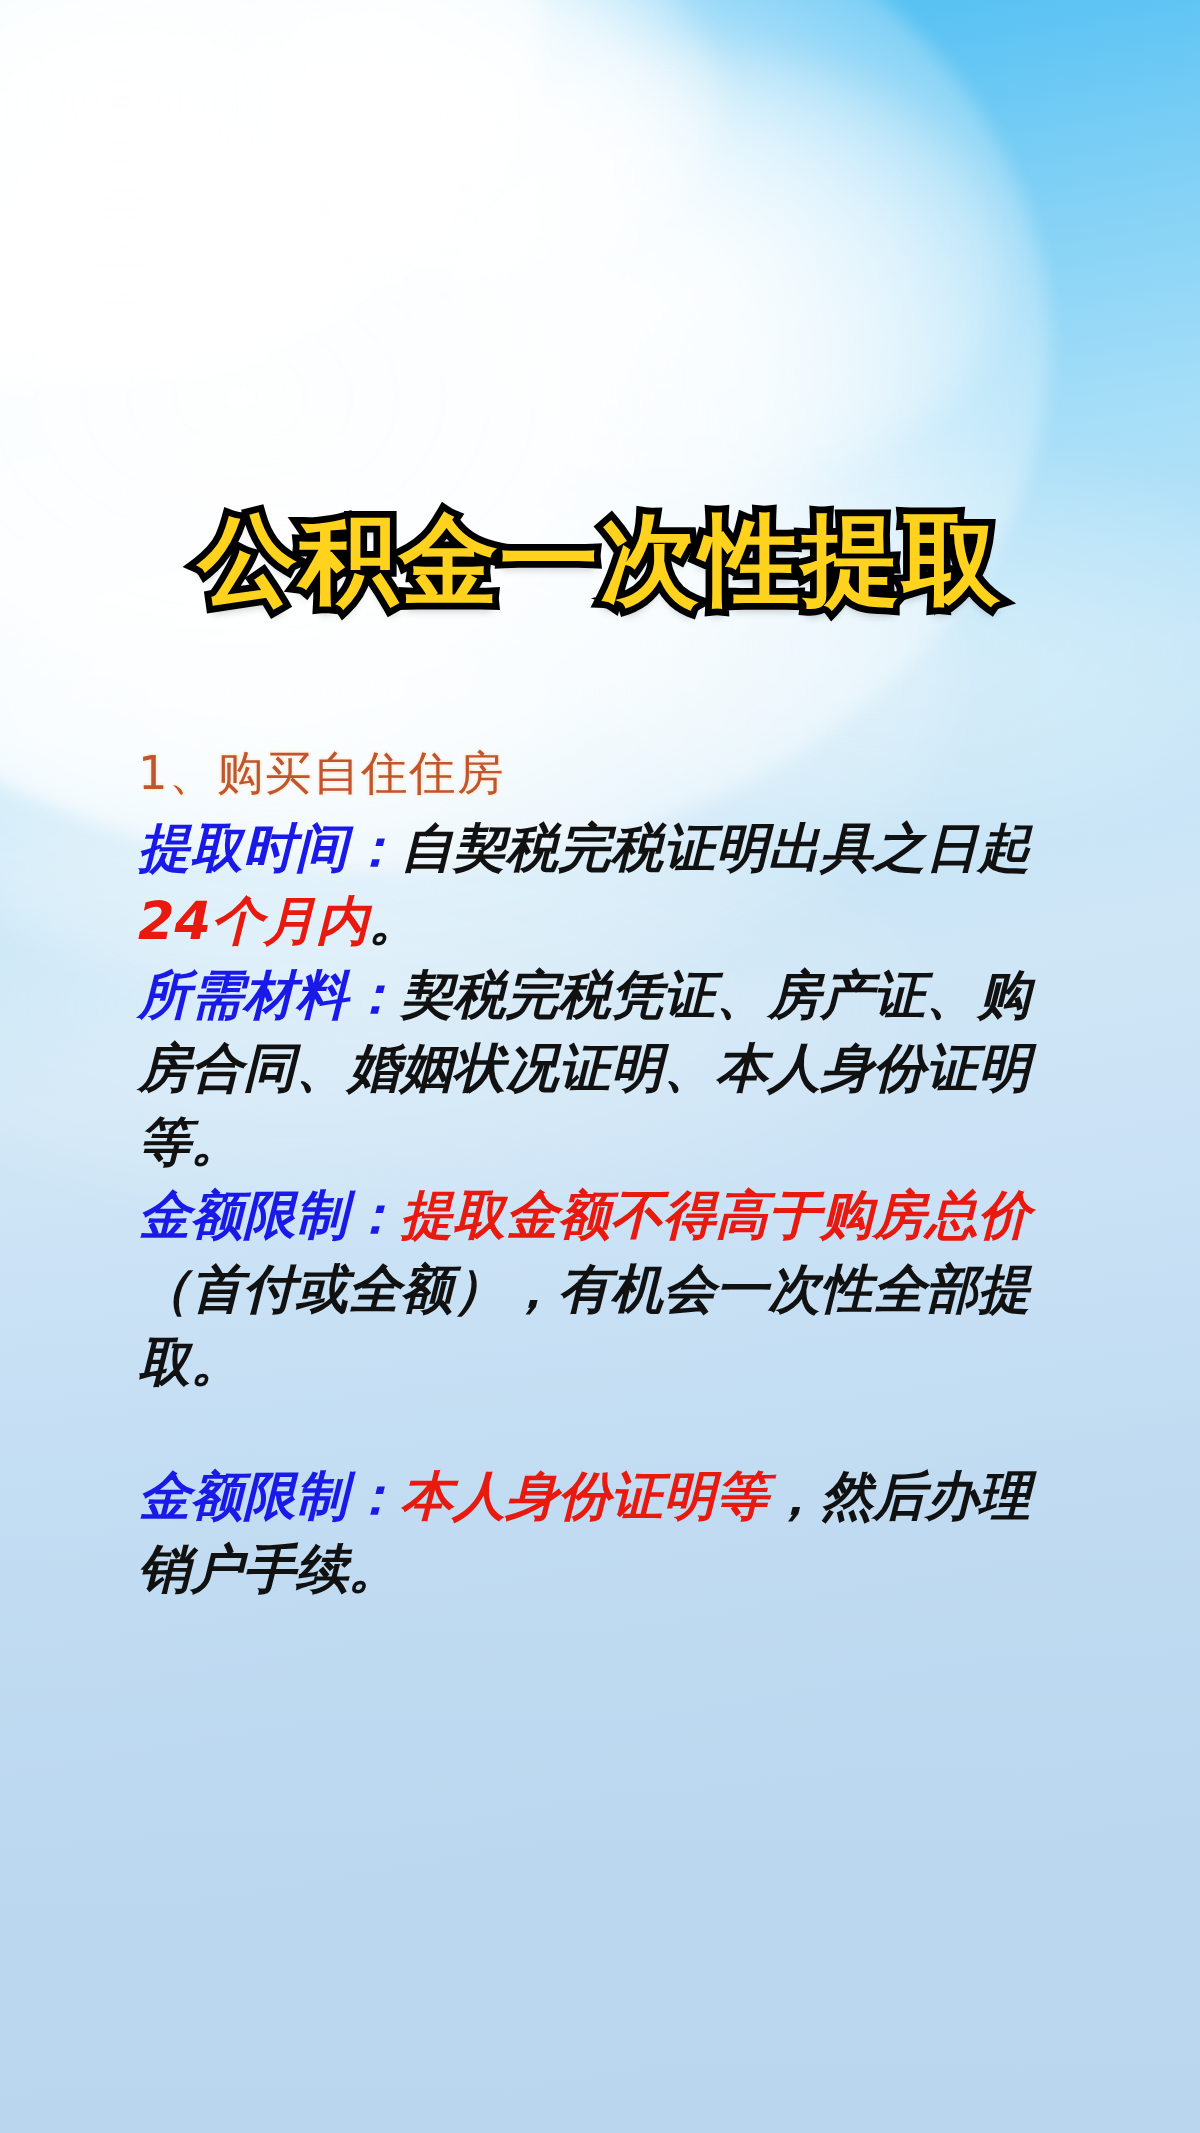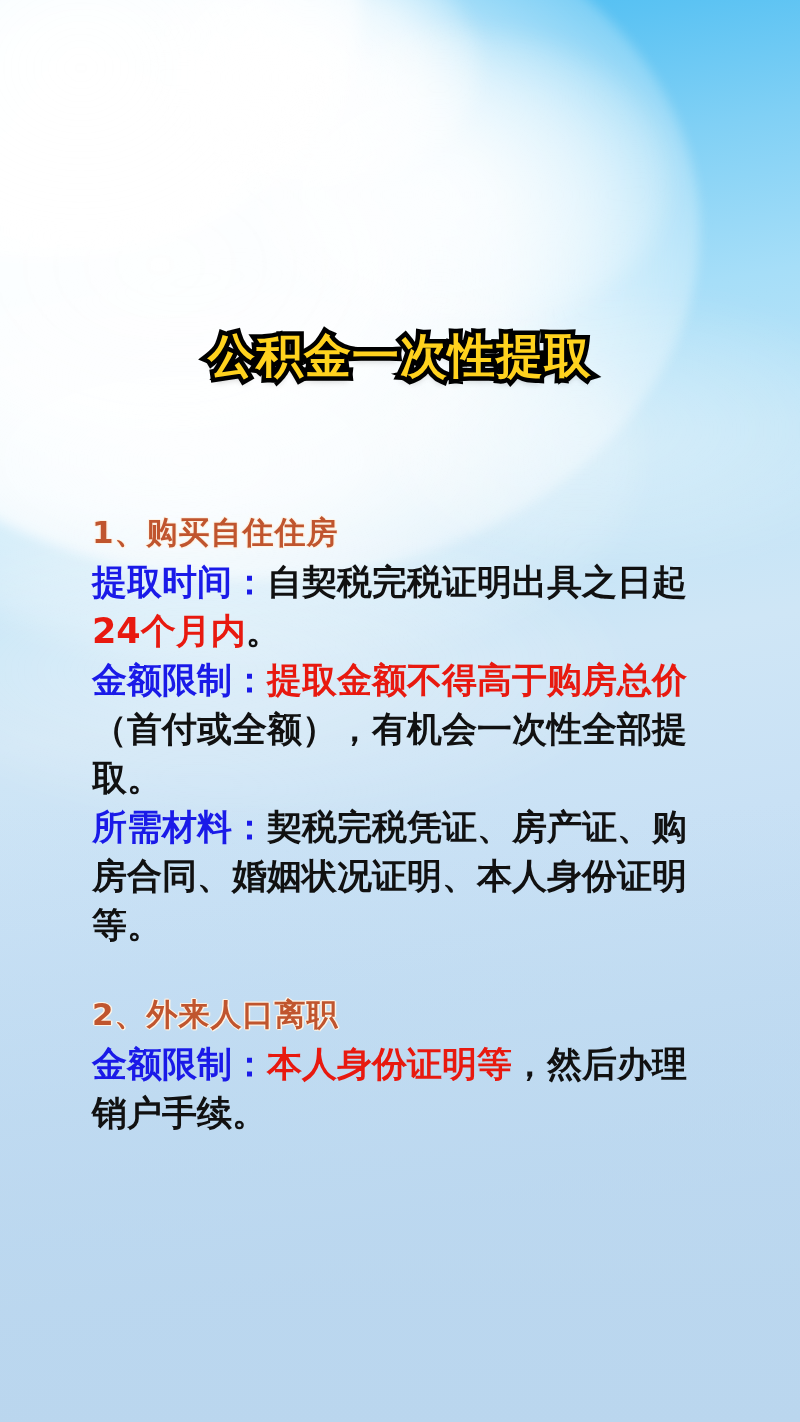--- a/index.html
+++ b/index.html
@@ -136,22 +136,22 @@
   #title-wrap {
     position: absolute;
     left: 0;
     top: 300px;
     width: 800px;
     text-align: center;
     z-index: 5;
   }
   #poster-title {
     display: inline-block;
-    font-family: Liberation Sans, sans-serif;
-    font-size: 47px;
+    font-family: Liberation Mono, monospace;
+    font-size: 66px;
     font-weight: 700;
     line-height: 1.06;
     letter-spacing: 1px;
     color: #FFD21E;
     -webkit-text-stroke: 9px #000000;
     paint-order: stroke fill;
     text-shadow:
       0 4px 0 rgba(0,0,0,0.55),
       0 5px 6px rgba(0,0,0,0.22);
   }
@@ -163,43 +163,44 @@
     top: 492px;
     width: 620px;
     z-index: 4;
   }
   .section { margin: 0 0 40px 0; }
   .section:last-child { margin-bottom: 0; }
 
   .section-heading {
     font-family: "DejaVu Sans", "Liberation Sans", sans-serif;
     font-size: 31px;
-    font-weight: 700;
+    font-weight: 400;
     line-height: 48px;
     color: #C0552E;
     letter-spacing: 1px;
     text-shadow:
        1.4px 0 0 #fdf3e6,
       -1.4px 0 0 #fdf3e6,
        0 1.4px 0 #fdf3e6,
        0 -1.4px 0 #fdf3e6,
        1px 1px 0 #fdf3e6,
       -1px -1px 0 #fdf3e6;
-    margin: 16px 0 2px 0;
+    margin: 0 0 2px 0;
     white-space: nowrap;
   }
 
   .line {
     font-family: "DejaVu Sans", "Liberation Sans", sans-serif;
     font-size: 35px;
     font-weight: 700;
     line-height: 49px;
     color: #111111;
     letter-spacing: 0px;
     margin: 0;
+    font-style: italic;
   }
   .label  { color: #1A1AE8; }
   .plain  { color: #111111; }
   .hl     { color: #E8190F; }
 </style>
 </head>
 <body>
 
 <div id="poster">
 
@@ -213,22 +214,21 @@
   <div class="sky-haze-bottom"></div>
 
   <div id="title-wrap">
     <h1 id="poster-title">公积金一次性提取</h1>
   </div>
 
   <div id="content">
       <div class="section">
         <div class="section-heading">1、购买自住住房</div>
         <p class="line"><span class="label">提取时间：</span><span class="plain">自契税完税证明出具之日起</span><span class="hl">24个月内</span><span class="plain">。</span></p>
+        <p class="line"><span class="label">所需材料：</span><span class="plain">契税完税凭证、房产证、购房合同、婚姻状况证明、本人身份证明等。</span></p>
         <p class="line"><span class="label">金额限制：</span><span class="hl">提取金额不得高于购房总价</span><span class="plain">（首付或全额），有机会一次性全部提取。</span></p>
-        <p class="line"><span class="label">所需材料：</span><span class="plain">契税完税凭证、房产证、购房合同、婚姻状况证明、本人身份证明等。</span></p>
       </div>
       <div class="section">
-        <div class="section-heading">2、外来人口离职</div>
         <p class="line"><span class="label">金额限制：</span><span class="hl">本人身份证明等</span><span class="plain">，然后办理销户手续。</span></p>
       </div>
     </div>
 
 </div>
 
 </body></html>

